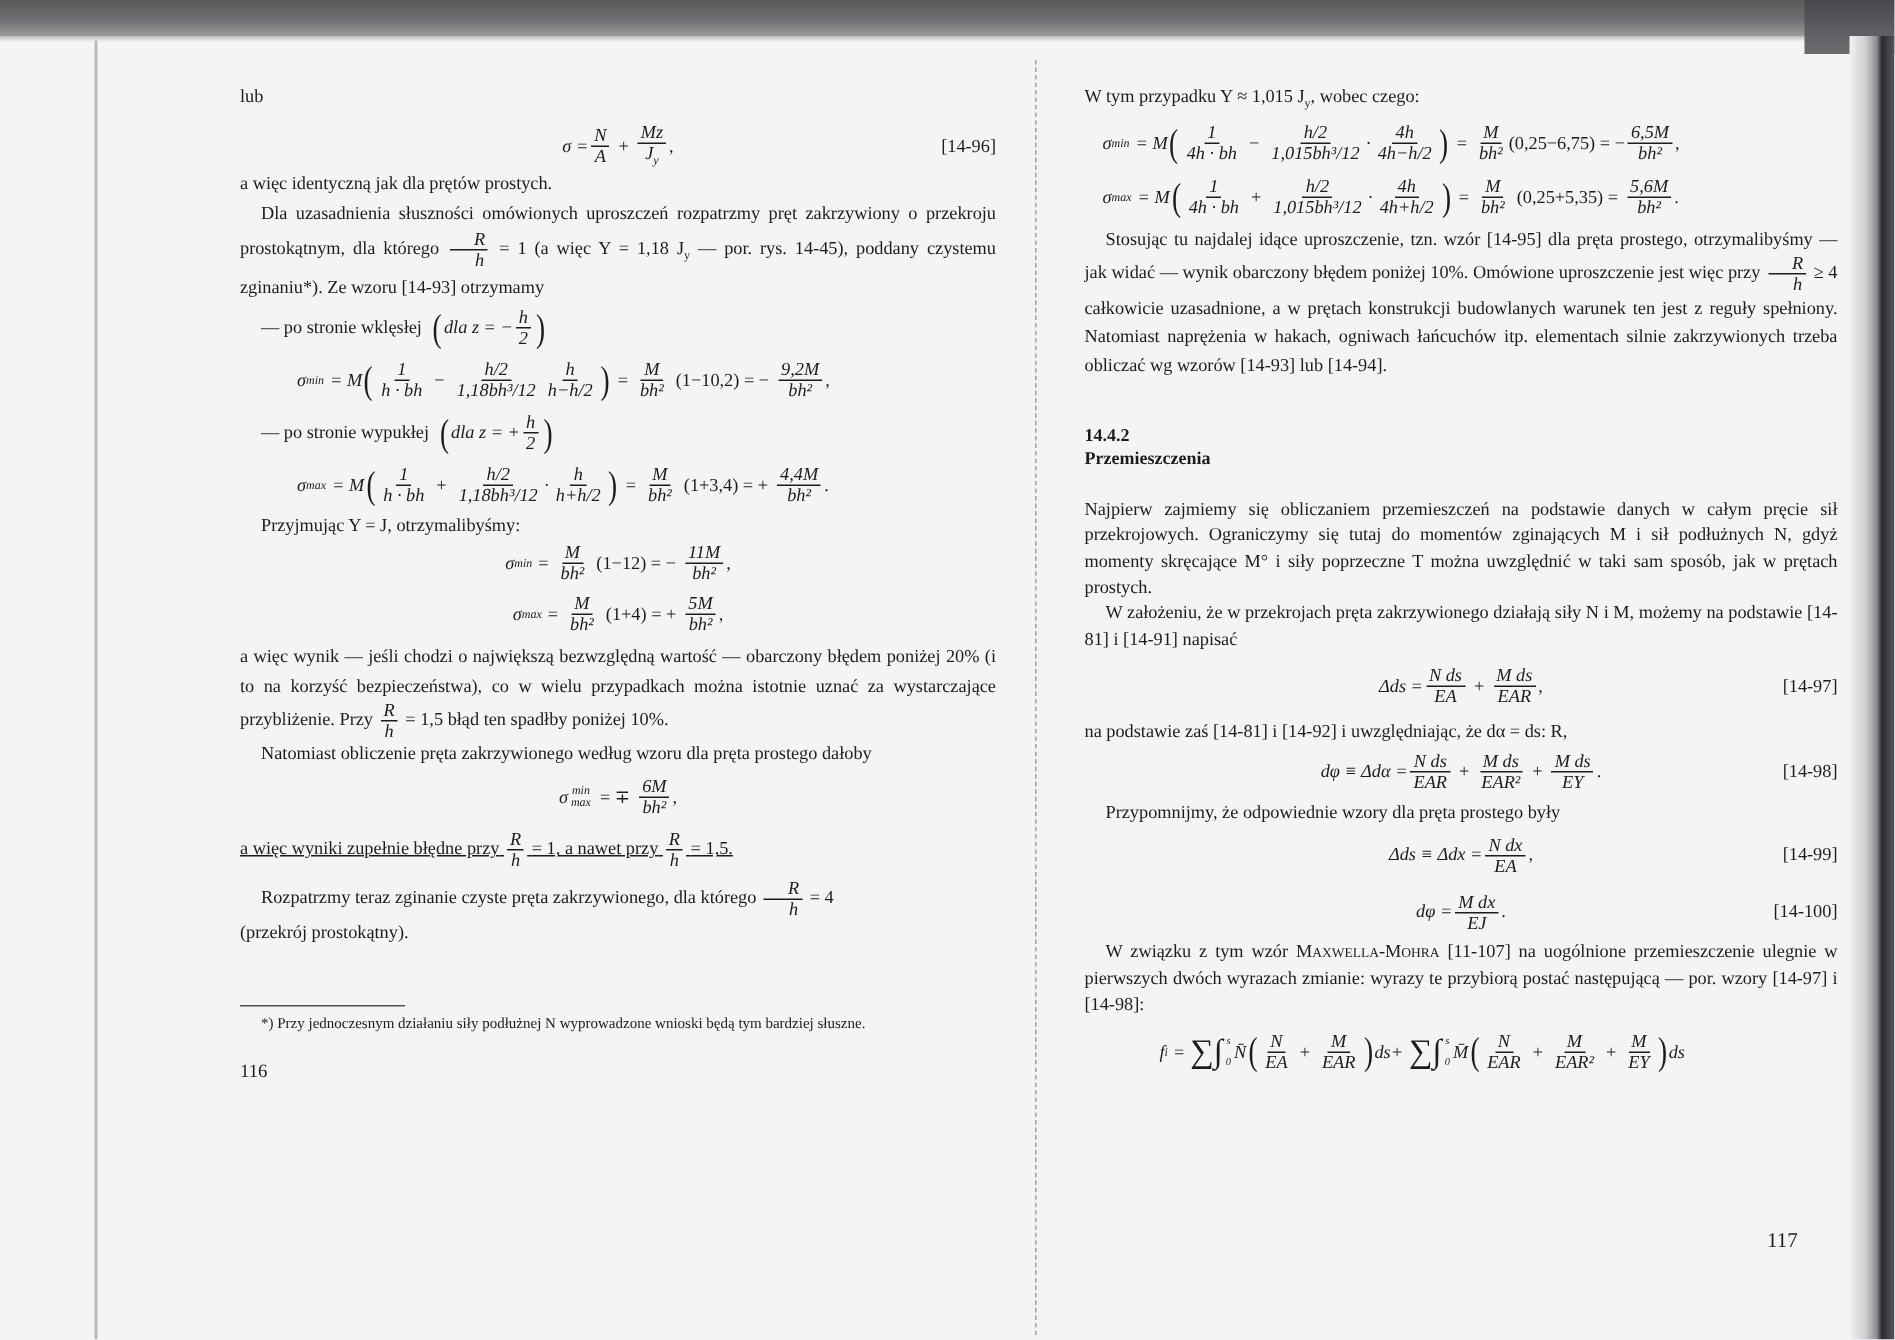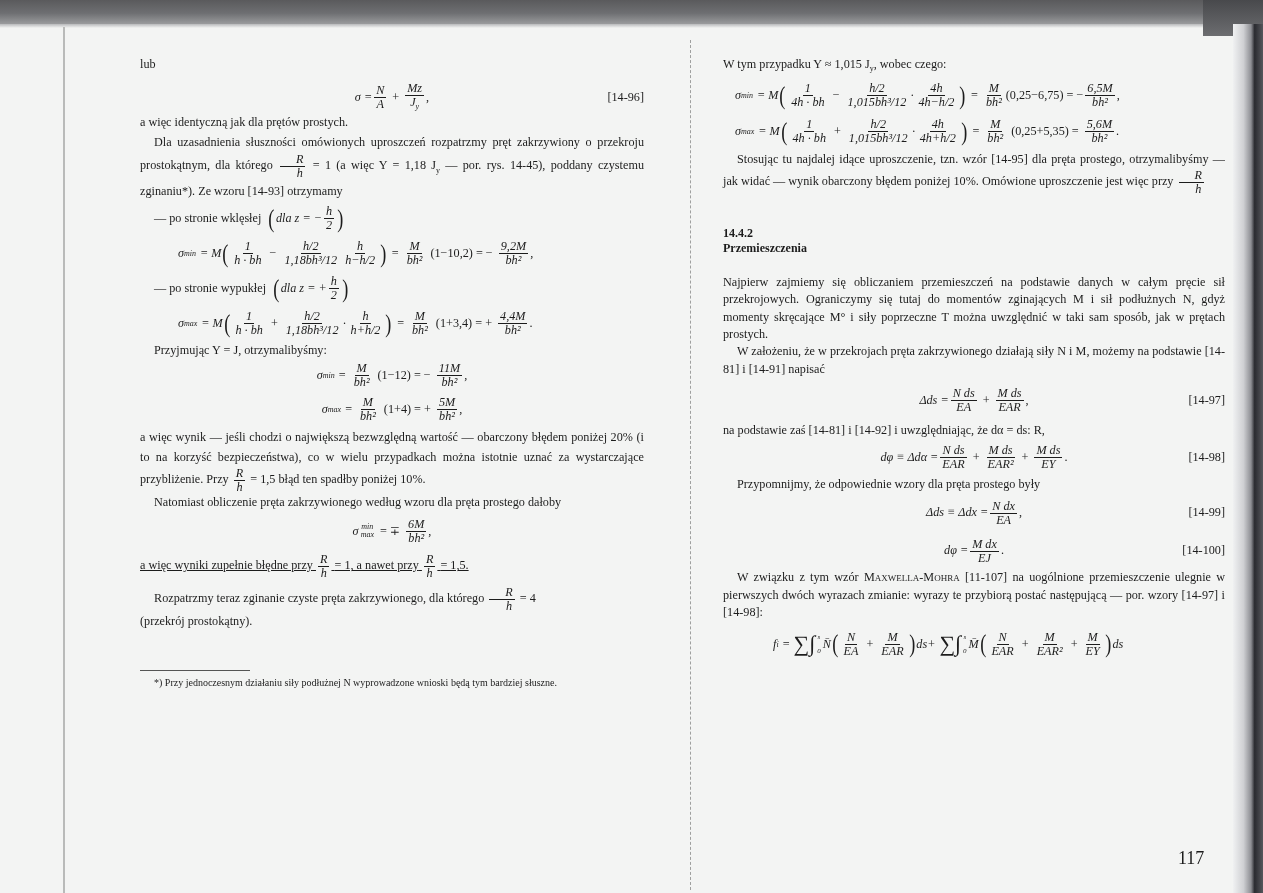--- a/index.html
+++ b/index.html
@@ -29,21 +29,21 @@
     position: absolute; left: 63px; top: 27px; width: 2px; height: 866px;
     background: #b9bab9;
   }
   .gutter-line {
     position: absolute; left: 690px; top: 40px; width: 0; height: 850px;
     border-left: 1px dashed #9fa09f;
   }
   .page {
     position: absolute; font-size: 12.2px; line-height: 17.4px;
   }
-  .page-left { left: 140px; top: 56px; width: 504px; }
+  .page-left { left: 160px; top: 56px; width: 504px; }
   .page-right { left: 723px; top: 56px; width: 502px; }
 
   .p { margin: 0; text-align: justify; }
   .indent { text-indent: 14px; }
   .formula {
     position: relative; display: flex; align-items: center; justify-content: center;
     font-style: italic; margin: 0; white-space: nowrap;
   }
   .formula .eqno {
     position: absolute; right: 0; font-style: normal;
@@ -268,20 +268,21 @@
         <span class="num">R</span>
         <span class="den">h</span>
       </span>
     <span>= 4</span>
   </p>
   <p class="p">(przekrój prostokątny).</p>
 
   <div style="height:40px;"></div>
   <div class="footnote-rule"></div>
   <p class="footnote indent" style="margin-top:6px;">*) Przy jednoczesnym działaniu siły podłużnej N wyprowadzone wnioski będą tym bardziej słuszne.</p>
+  <p class="pagenum" style="margin-top:16px;">116</p>
 </div>
 
 <div class="page page-right">
   <p class="p">
     <span>W tym przypadku Y ≈ 1,015 J</span><sub>y</sub><span>, wobec czego:</span>
   </p>
 
   <div class="formula left-al" style="padding-left:12px; height:36px;">
     <span>σ</span>
       <sub>min</sub>
@@ -346,20 +347,21 @@
       </span>
     <span class="up">.</span>
   </div>
 
   <p class="p indent" style="line-height:19px;">
     <span>Stosując tu najdalej idące uproszczenie, tzn. wzór [14-95] dla pręta prostego, otrzymalibyśmy — jak widać — wynik obarczony błędem poniżej 10%. Omówione uproszczenie jest więc przy</span>
     <span class="frac" style="font-style:italic">
         <span class="num">R</span>
         <span class="den">h</span>
       </span>
+    <span>≥ 4 całkowicie uzasadnione, a w prętach konstrukcji budowlanych warunek ten jest z reguły spełniony. Natomiast naprężenia w hakach, ogniwach łańcuchów itp. elementach silnie zakrzywionych trzeba obliczać wg wzorów [14-93] lub [14-94].</span>
   </p>
 
   <div style="height:30px;"></div>
   <p class="section-num">14.4.2</p>
   <p class="section-title">Przemieszczenia</p>
   <div style="height:18px;"></div>
 
   <p class="p">Najpierw zajmiemy się obliczaniem przemieszczeń na podstawie danych w całym pręcie sił przekrojowych. Ograniczymy się tutaj do momentów zginających M i sił podłużnych N, gdyż momenty skręcające M° i siły poprzeczne T można uwzględnić w taki sam sposób, jak w prętach prostych.</p>
   <p class="p indent">W założeniu, że w przekrojach pręta zakrzywionego działają siły N i M, możemy na podstawie [14-81] i [14-91] napisać</p>
 
@@ -466,13 +468,13 @@
     <span class="op">+</span>
     <span class="frac">
         <span class="num">M</span>
         <span class="den">EY</span>
       </span>
     <span class="paren">)</span>
     <span>ds</span>
   </div>
 </div>
 
-<div style="position:absolute; left:1178px; top:848px; font-size:18px;">117</div>
+<div style="position:absolute; left:1178px; top:820px; font-size:14px;">117</div>
 
 </body></html>

